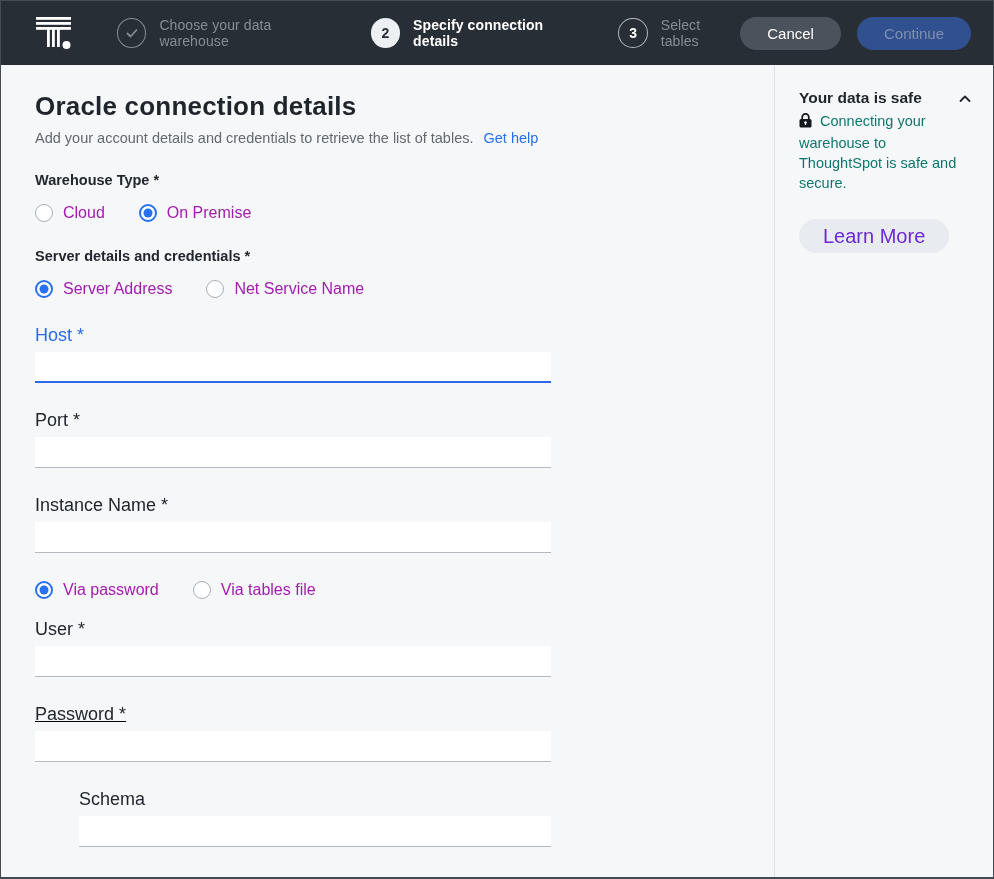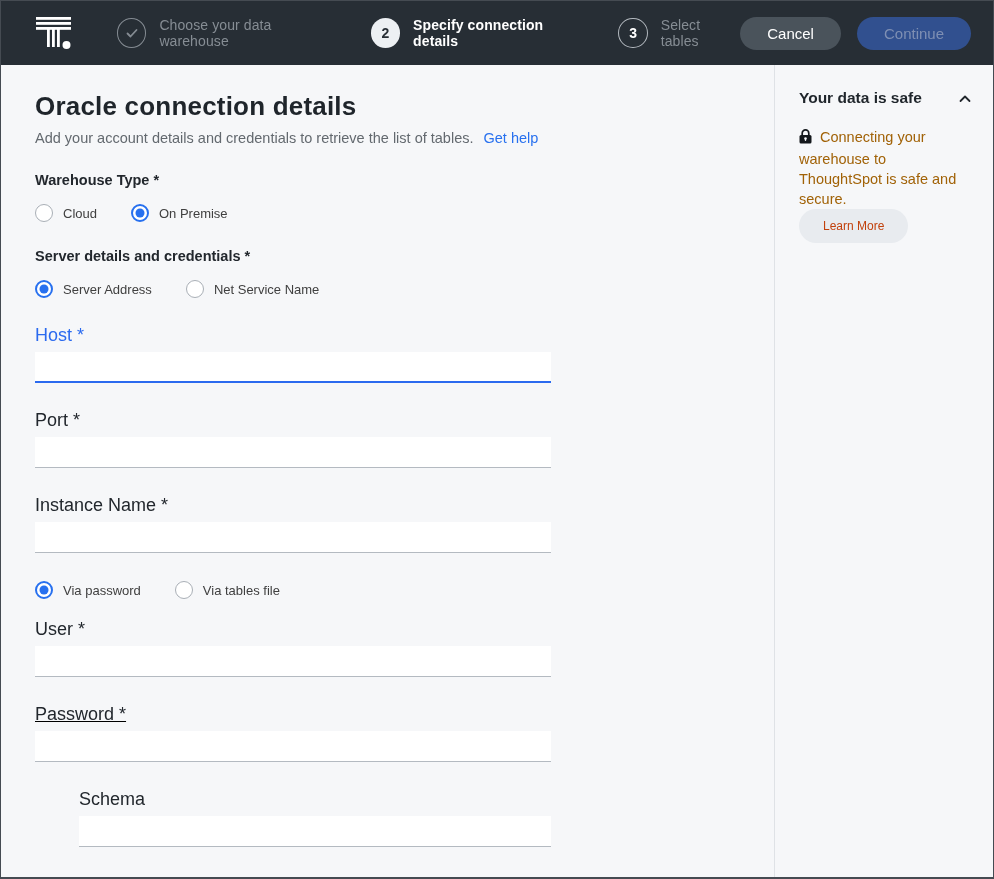--- a/index.html
+++ b/index.html
@@ -50,21 +50,21 @@
   .section-label { margin-top:26px; font-size:14.5px; font-weight:bold; color:#22272D; }
   .radio-row { display:flex; align-items:center; margin-top:16px; gap:34px; }
   .radio-item { display:flex; align-items:center; gap:10px; cursor:pointer; }
   .radio-circle { width:18px; height:18px; border-radius:50%; position:relative; background:#fff; }
   .radio-off { border:1.5px solid #A9AFB6; }
   .radio-on { border:2px solid #2770EF; }
   .radio-on::after {
     content:""; position:absolute; left:50%; top:50%; transform:translate(-50%,-50%);
     width:9px; height:9px; border-radius:50%; background:#2770EF;
   }
-  .radio-label { font-size:13px; color:#404040; }
+  .radio-label { font-size:16px; color:#a21caf; }
 
   .field { margin-top:24px; }
   .field-label { font-size:18px; color:#22272D; margin-bottom:6px; }
   .field-input {
     width:100%; height:31px; background:#FFFFFF; border:none;
     border-bottom:1px solid #B4BAC1; font-size:14px; color:#22272D;
     padding:0 8px; outline:none; display:block;
   }
   .field-focused .field-label { color:#2B6AEF; }
   .field-focused .field-input { border-bottom:2px solid #2B6AEF; }
@@ -74,25 +74,25 @@
   .advanced {
     margin-top:34px; width:516px; border-top:1px solid #DDE0E4; border-bottom:1px solid #DDE0E4;
     height:50px; display:flex; align-items:center; justify-content:space-between;
     padding:0 18px 0 16px; cursor:pointer;
   }
   .advanced-label { font-size:16px; font-weight:bold; color:#1F252B; }
 
   
   .side-title-row { display:flex; align-items:center; justify-content:space-between; cursor:pointer; }
   .side-title { font-size:15.5px; font-weight:bold; color:#1F252B; }
-  .side-body { margin-top:20px; font-size:14.5px; line-height:20px; color:#a16207; }
+  .side-body { margin-top:4px; font-size:14.5px; line-height:20px; color:#0f766e; }
   .lock-wrap { display:inline-block; vertical-align:-2px; margin-right:8px; }
   .btn-learn {
-    height:34px; padding:0 24px; border:none; border-radius:17px;
-    background:#E8EBEF; color:#c2410c; font-size:12px;
+    margin-top:26px; height:34px; padding:0 24px; border:none; border-radius:17px;
+    background:#E8EBEF; color:#6d28d9; font-size:20px;
     font-family:"Liberation Sans", sans-serif; cursor:pointer;
   }
 </style>
 </head>
 <body>
 
 <div class="window">
 
   <div class="topbar">
     <div class="logo">

